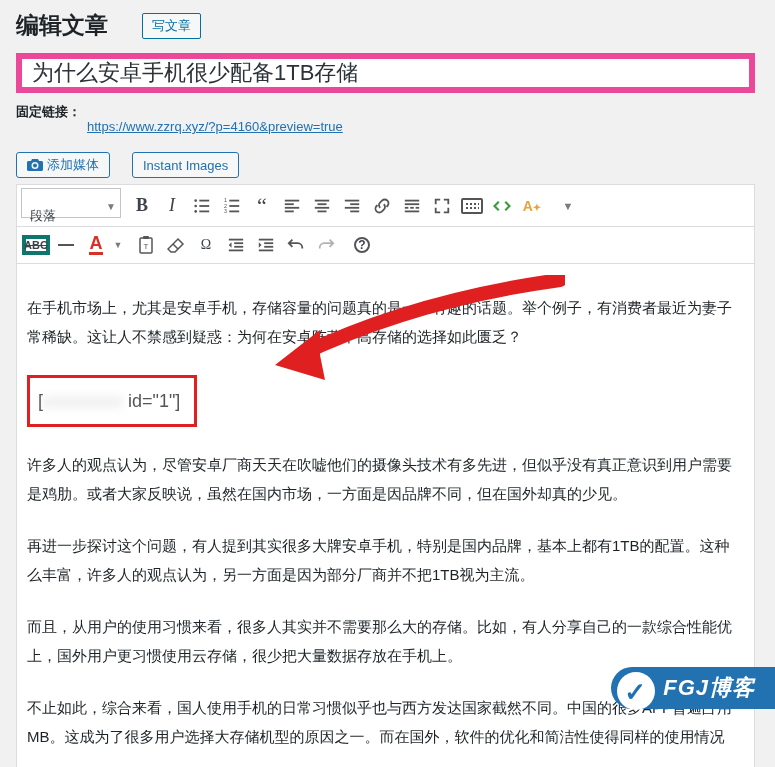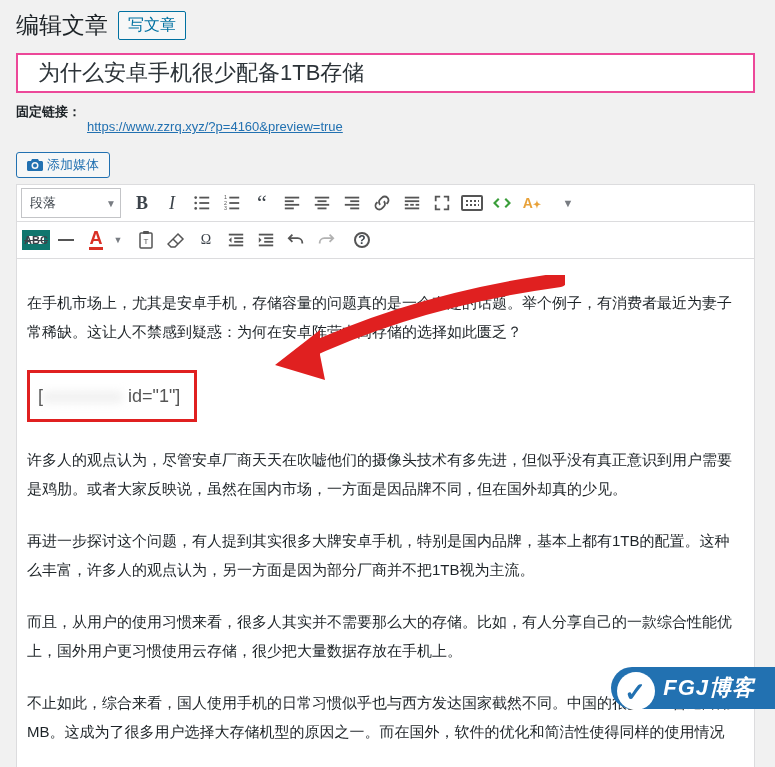--- a/index.html
+++ b/index.html
@@ -1,47 +1,47 @@
 <!DOCTYPE html>
 <html><head>
 <meta charset="utf-8">
 <style>
   * { box-sizing: border-box; margin: 0; padding: 0; }
   body { font-family: -apple-system, BlinkMacSystemFont, "Segoe UI", "PingFang SC", "Microsoft YaHei", sans-serif; font-size: 14px; background: #f1f1f1; color: #1d2327; width: 775px; height: 767px; overflow: hidden; position: relative; }
   .wrap { padding: 10px 20px 0 16px; }
   .heading { display: flex; align-items: center; margin-bottom: 12px; }
-  .heading h1 { font-size: 23px; font-weight: 400; margin-right: 10px; color: #1d2327; }
-  .page-title-action { border: 1px solid #0071a1; color: #0071a1; background: #f6f7f7; padding: 3px 9px; font-size: 16px; border-radius: 2px; text-decoration: none; cursor: pointer; }
-  #title { width: 100%; height: 40px; padding: 4px 20px; font-size: 22px; line-height: 1.3; border: 2px solid #ec4899; background: #fff; color: #2c3338; outline: none; }
+  .heading h1 { font-size: 23px; font-weight: 700; margin-right: 10px; color: #1d2327; }
+  .page-title-action { border: 1px solid #0071a1; color: #0071a1; background: #f6f7f7; padding: 3px 9px; font-size: 13px; border-radius: 2px; text-decoration: none; cursor: pointer; margin-left: 24px; }
+  #title { width: 100%; height: 40px; padding: 4px 10px; font-size: 22px; line-height: 1.3; border: 6px solid #ec4899; background: #fff; color: #2c3338; outline: none; }
   .permalink-row { margin: 10px 0 18px; font-size: 13px; color: #646970; display: flex; align-items: flex-start; gap: 6px; }
   .permalink-row b { font-weight: 600; color: #1d2327; }
   .permalink-row a { color: #2271b1; text-decoration: underline; margin-top: 16px; }
   .media-row { display: flex; gap: 22px; margin-bottom: 6px; }
   .media-btn { border: 1px solid #2271b1; color: #2271b1; background: #f6f7f7; padding: 3px 10px; font-size: 13px; border-radius: 3px; cursor: pointer; display: inline-flex; align-items: center; gap: 4px; }
   .media-btn svg { fill: #2271b1; }
   .editor-toolbar { border: 1px solid #dcdcde; background: #fff; }
   .tb-row { display: flex; align-items: center; padding: 3px 4px; border-bottom: 1px solid #dcdcde; flex-wrap: wrap; }
   .tb-row:last-child { border-bottom: none; }
   .format-sel { position: relative; }
-  .format-sel button { border: 1px solid #c3c4c7; background: #fff; padding: 3px 22px 3px 8px; font-size: 13px; line-height: 22px; height: 30px; cursor: pointer; min-width: 100px; text-align: left; color: #3c434a; }
+  .format-sel button { border: 1px solid #c3c4c7; background: #fff; padding: 16px 22px 3px 8px; font-size: 13px; line-height: 22px; height: 30px; cursor: pointer; min-width: 100px; text-align: left; color: #3c434a; }
   .format-sel .caret { position: absolute; right: 5px; top: 50%; transform: translateY(-50%); font-size: 10px; color: #787c82; }
   .tb-btn { width: 30px; height: 30px; border: 1px solid transparent; background: transparent; display: inline-flex; align-items: center; justify-content: center; cursor: pointer; color: #3c434a; border-radius: 2px; }
   .tb-sep { width: 6px; }
   .tb-btn b, .tb-btn i { font-size: 18px; font-family: "Times New Roman", serif; }
   .tb-btn i { font-style: italic; }
   .tb-btn .txt { font-size: 14px; font-family: Georgia, serif; }
   .content-area { background: #fff; border: 1px solid #dcdcde; border-top: none; padding: 30px 10px 20px 10px; min-height: 520px; font-size: 15px; line-height: 1.9; color: #1d2327; overflow: hidden; white-space: nowrap; }
   .content-area p { margin-bottom: 24px; }
   .shortcode-box { border: 3px solid #e02020; display: inline-block; padding: 6px 14px 6px 8px; font-size: 18px; color: #555; margin-bottom: 24px; font-family: Arial, sans-serif; }
   .shortcode-box .blur { filter: blur(5px); color: #ccc; letter-spacing: 1px; }
   .arrow-svg { position: absolute; pointer-events: none; }
   .blog-badge { position: absolute; right: -10px; bottom: 58px; display: flex; align-items: center; background: #2271b1; color: #fff; padding: 6px 30px 6px 52px; border-radius: 27px 0 0 27px; font-size: 22px; font-weight: 700; font-style: italic; letter-spacing: 1px; }
   .blog-badge::before { content: ""; position: absolute; left: 6px; top: 5px; width: 38px; height: 38px; background: #fff; border-radius: 50%; }
   .blog-badge .checkmark { position: absolute; left: 13px; top: 10px; color: #2271b1; font-size: 26px; font-weight: bold; font-style: normal; z-index: 1; }
-  .abc-swatch { display: inline-flex; align-items: center; justify-content: center; border: 6px solid #0f766e; width: 28px; height: 20px; font-size: 11px; font-weight: bold; }
+  .abc-swatch { display: inline-flex; align-items: center; justify-content: center; border: 4px solid #0f766e; width: 28px; height: 20px; font-size: 11px; font-weight: bold; }
   .color-A { color: #d93025; font-size: 18px; font-weight: bold; }
   .underline-bar { border-bottom: 3px solid #d93025; width: 14px; display: inline-block; line-height: 14px; }
   .keyboard-icon { border: 2px solid #555; width: 22px; height: 16px; border-radius: 2px; display: inline-block; position: relative; }
   .keyboard-icon::after { content: ""; position: absolute; left: 2px; right: 2px; top: 2px; bottom: 2px; background-image: radial-gradient(#555 1px, transparent 1px); background-size: 4px 4px; }
 </style>
 </head>
 <body>
 
 <div class="wrap">
   <div class="heading">
@@ -56,20 +56,21 @@
     <a href="#">https://www.zzrq.xyz/?p=4160&amp;preview=true</a>
   </div>
 
   <div class="media-row">
     <button class="media-btn">
       <svg width="16" height="14" viewBox="0 0 16 14">
           <path d="M5 1l-1 2H1.5C.7 3 0 3.7 0 4.5v7C0 12.3.7 13 1.5 13h13c.8 0 1.5-.7 1.5-1.5v-7C16 3.7 15.3 3 14.5 3H12l-1-2H5zm3 3a3.5 3.5 0 110 7 3.5 3.5 0 010-7zm0 1.5a2 2 0 100 4 2 2 0 000-4z"></path>
         </svg>
       <span>添加媒体</span>
     </button>
+    <button class="media-btn">Instant Images</button>
   </div>
 
   <div class="editor-toolbar">
     <div class="tb-row">
       <div class="format-sel">
         <button><span>段落</span></button>
         <span class="caret">▼</span>
       </div>
       <span class="tb-sep"></span>
       <button class="tb-btn">

